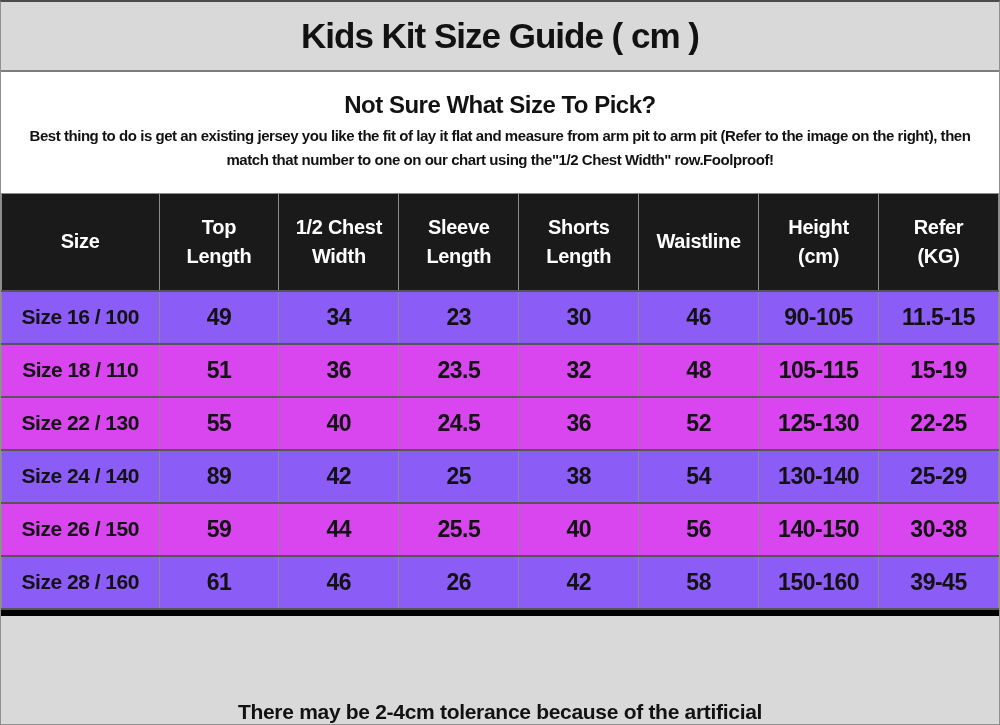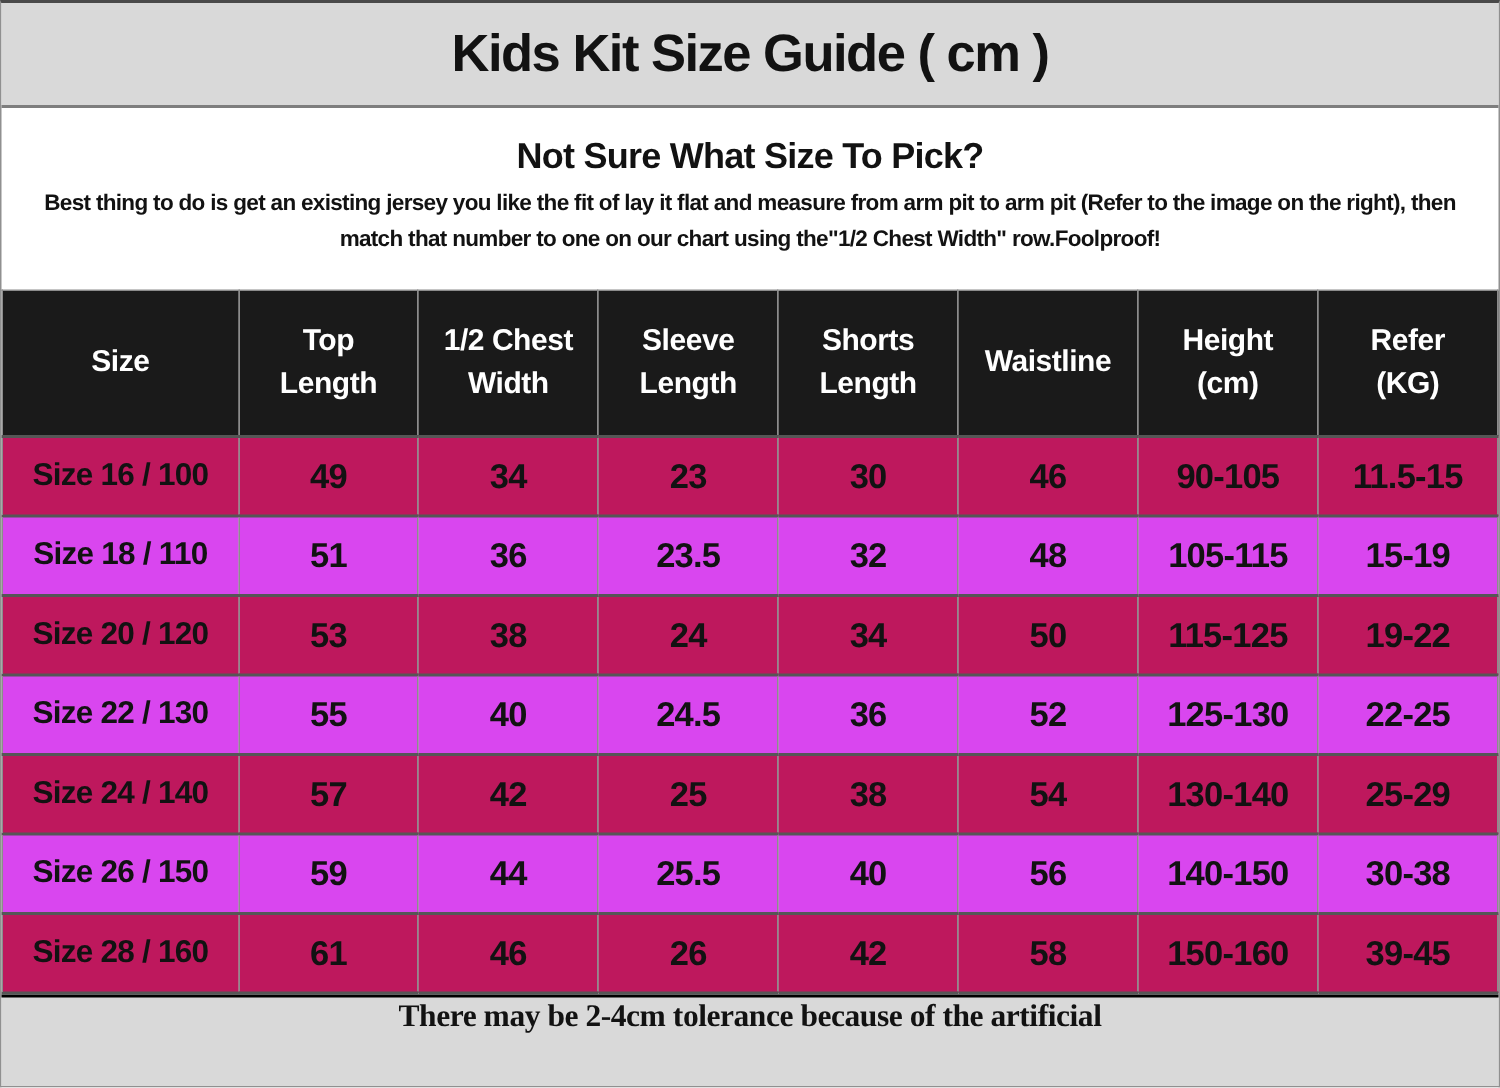--- a/index.html
+++ b/index.html
@@ -50,29 +50,29 @@
     vertical-align: middle;
   }
   .size-table tbody td {
     height: 53px;
     text-align: center; vertical-align: middle;
     font-size: 23px; font-weight: 700; letter-spacing: -0.5px;
     border-left: 1px solid #8c8c8c;
     border-right: 1px solid #8c8c8c;
     border-top: 2px solid #565656;
     border-bottom: 2px solid #565656;
-    background: #be185d;
+    background: #8b5cf6;
   }
   .size-table tbody td.size-cell { font-size: 21px; }
   .size-table tbody tr.alt td { background: #d946ef; }
   .footer {
     flex: 1 1 auto;
     background: #d9d9d9;
-    border-top: 2px solid #000000;
-    display: flex; align-items: flex-start; justify-content: center; font-family: Liberation Serif, serif;
+    border-top: 6px solid #000000;
+    display: flex; align-items: flex-end; justify-content: center;
   }
   .footer p { margin: 0; font-size: 21px; font-weight: 700; letter-spacing: -0.3px; }
 </style>
 </head>
 <body>
 
 <div class="page">
 
   <header class="title-bar">
     <h1>Kids Kit Size Guide ( cm )</h1>
@@ -120,43 +120,33 @@
       <tr class="alt">
         <td class="size-cell">Size 18 / 110</td>
         <td>51</td>
         <td>36</td>
         <td>23.5</td>
         <td>32</td>
         <td>48</td>
         <td>105-115</td>
         <td>15-19</td>
       </tr>
-      <tr>
-        <td class="size-cell">Size 20 / 120</td>
-        <td>53</td>
-        <td>38</td>
-        <td>24</td>
-        <td>34</td>
-        <td>50</td>
-        <td>115-125</td>
-        <td>19-22</td>
-      </tr>
       <tr class="alt">
         <td class="size-cell">Size 22 / 130</td>
         <td>55</td>
         <td>40</td>
         <td>24.5</td>
         <td>36</td>
         <td>52</td>
         <td>125-130</td>
         <td>22-25</td>
       </tr>
       <tr>
         <td class="size-cell">Size 24 / 140</td>
-        <td>57</td>
+        <td>89</td>
         <td>42</td>
         <td>25</td>
         <td>38</td>
         <td>54</td>
         <td>130-140</td>
         <td>25-29</td>
       </tr>
       <tr class="alt">
         <td class="size-cell">Size 26 / 150</td>
         <td>59</td>

